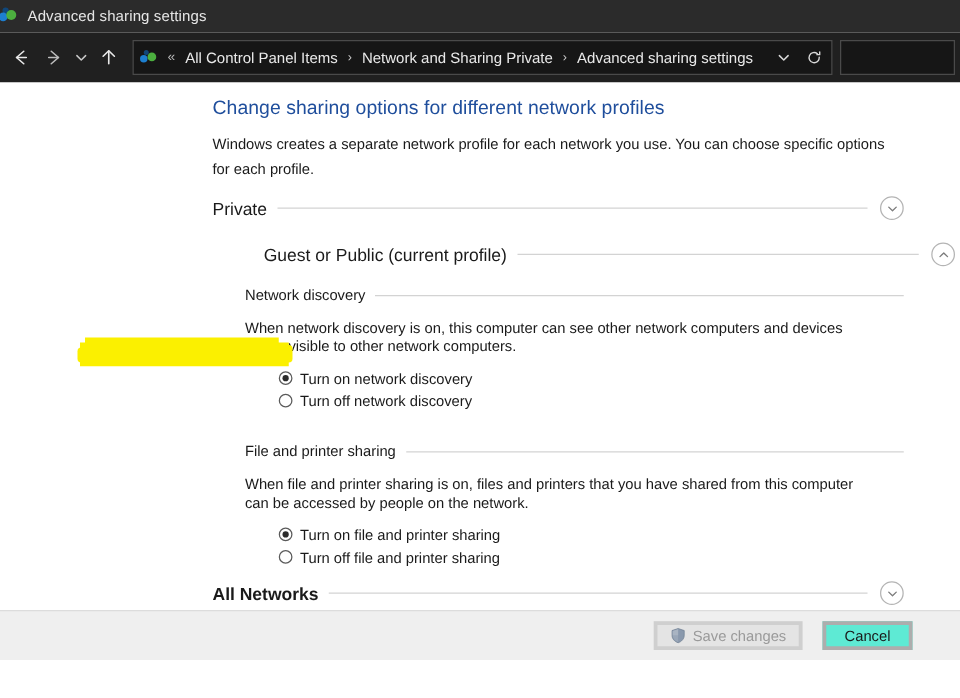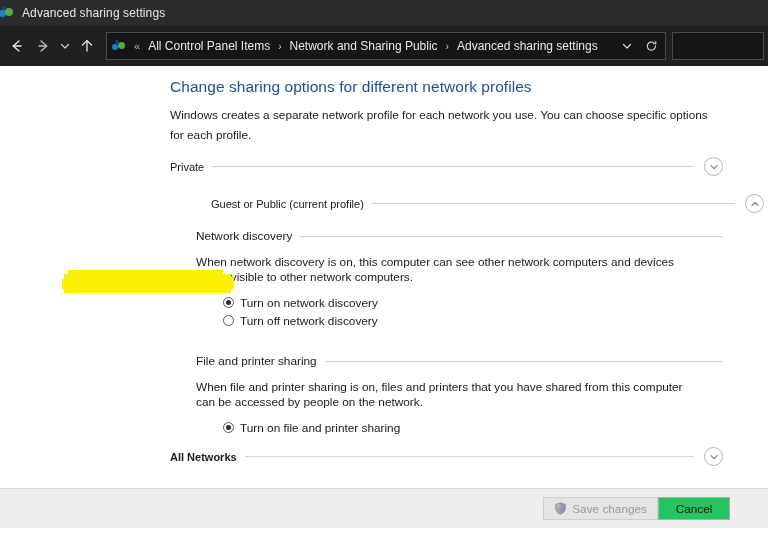--- a/index.html
+++ b/index.html
@@ -183,21 +183,21 @@
 
   
   .group-head {
     display: flex;
     align-items: center;
     width: 553px;
     margin-top: 8px;
   }
   .group-head .gh-label {
     color: #1a1a1a;
-    font-size: 11px;
+    font-size: 14px;
     white-space: nowrap;
     padding-right: 8px;
     text-align: center;
   }
   .group-head .gh-rule {
     flex: 1 1 auto;
     height: 1px;
     background: #d3d3d3;
   }
   .group-head .gh-chevron {
@@ -302,33 +302,34 @@
   }
   .btn {
     height: 23px;
     min-width: 75px;
     box-sizing: border-box;
     font-size: 11.8px;
     display: inline-flex;
     align-items: center;
     justify-content: center;
     padding: 0 10px;
-    border: 1px solid #be185d;
+    border: 3px solid #be185d;
     background: #e1e1e1;
     color: #1a1a1a;
     white-space: nowrap;
   }
   .btn.disabled {
     color: #9a9a9a;
     background: #e4e4e4;
     border-color: #cfcfcf;
   }
   .btn.cancel {
-    background: #22c55e;
+    background: #5eead4;
     border-color: #adadad;
+    margin-left: 16px;
     min-width: 72px;
   }
   .shield {
     width: 13px;
     height: 13px;
     margin-right: 5px;
     flex: 0 0 auto;
   }
 </style>
 </head>
@@ -376,21 +377,21 @@
 
     <div class="addressbar">
       <div class="addr-icon">
         <span class="dot-dark"></span>
         <span class="dot-blue"></span>
         <span class="dot-green"></span>
       </div>
       <span class="crumb-sep-dbl">«</span>
       <span class="crumb">All Control Panel Items</span>
       <span class="crumb-arrow">›</span>
-      <span class="crumb">Network and Sharing Public</span>
+      <span class="crumb">Network and Sharing Private</span>
       <span class="crumb-arrow">›</span>
       <span class="crumb">Advanced sharing settings</span>
       <span class="addr-spacer"></span>
       <span class="addr-chevron">
         <svg width="12" height="12" viewBox="0 0 12 12" aria-hidden="true">
           <path d="M2.5 4.5 L6 8 L9.5 4.5" fill="none" stroke="#d8d8d8" stroke-width="1.2" stroke-linecap="round" stroke-linejoin="round"></path>
         </svg>
       </span>
       <span class="addr-refresh">
         <svg width="13" height="13" viewBox="0 0 14 14" aria-hidden="true">
@@ -453,20 +454,24 @@
         <span class="sh-label">File and printer sharing</span>
         <span class="sh-rule"></span>
       </div>
       <div class="section-body">
         <p class="section-text">When file and printer sharing is on, files and printers that you have shared from this computer can be accessed by people on the network.</p>
         <div class="radio-group">
           <div class="radio-row checked">
             <span class="radio-dot"></span>
             <span class="radio-label">Turn on file and printer sharing</span>
           </div>
+          <div class="radio-row">
+            <span class="radio-dot"></span>
+            <span class="radio-label">Turn off file and printer sharing</span>
+          </div>
         </div>
       </div>
     </div>
 
     <div class="group-head" style="margin-top:12px;font-weight:bold;">
       <span class="gh-label">All Networks</span>
       <span class="gh-rule"></span>
       <span class="gh-chevron">
         <svg width="10" height="10" viewBox="0 0 10 10" aria-hidden="true">
           <path d="M2 3.7 L5 6.6 L8 3.7" fill="none" stroke="#7d7d7d" stroke-width="1.1" stroke-linecap="round" stroke-linejoin="round"></path>

